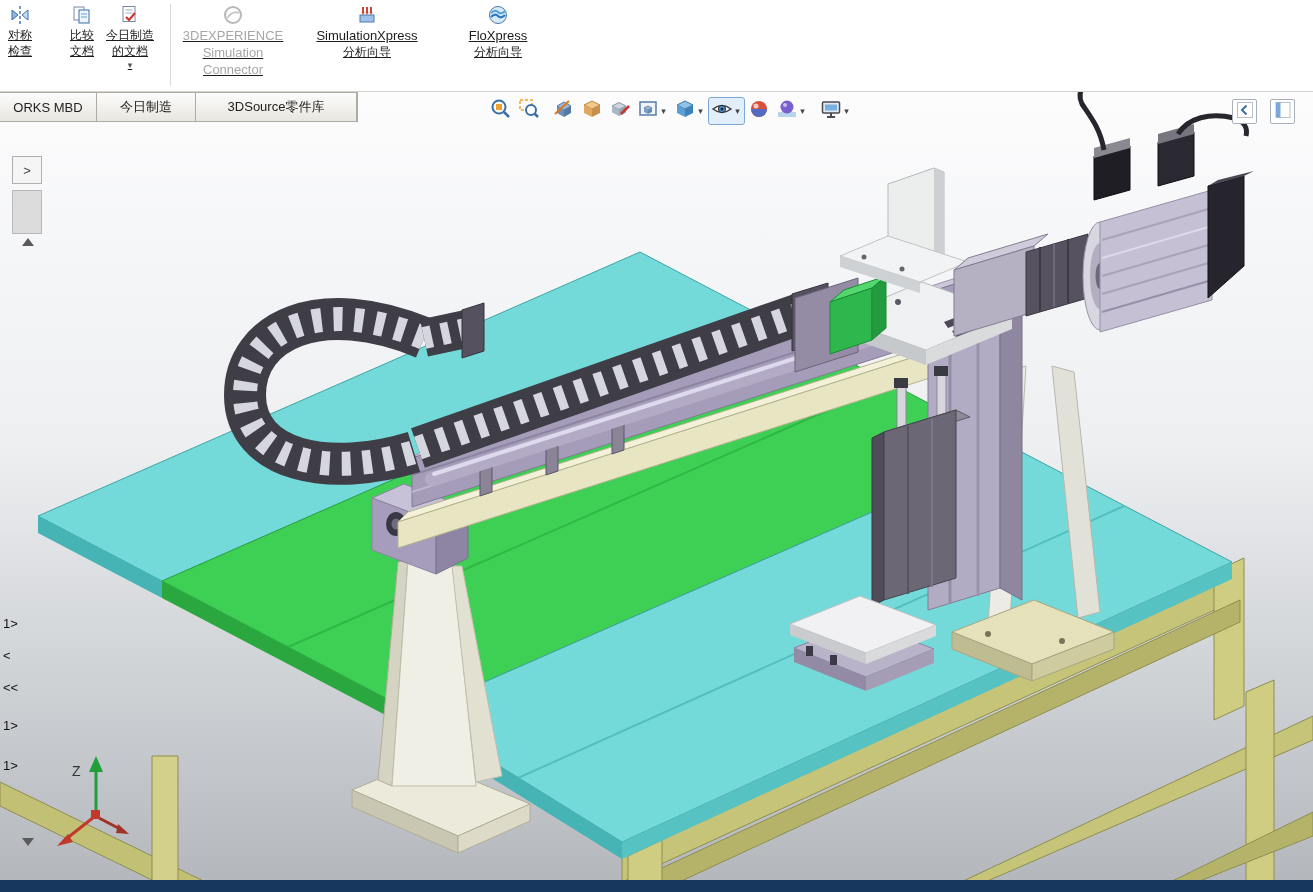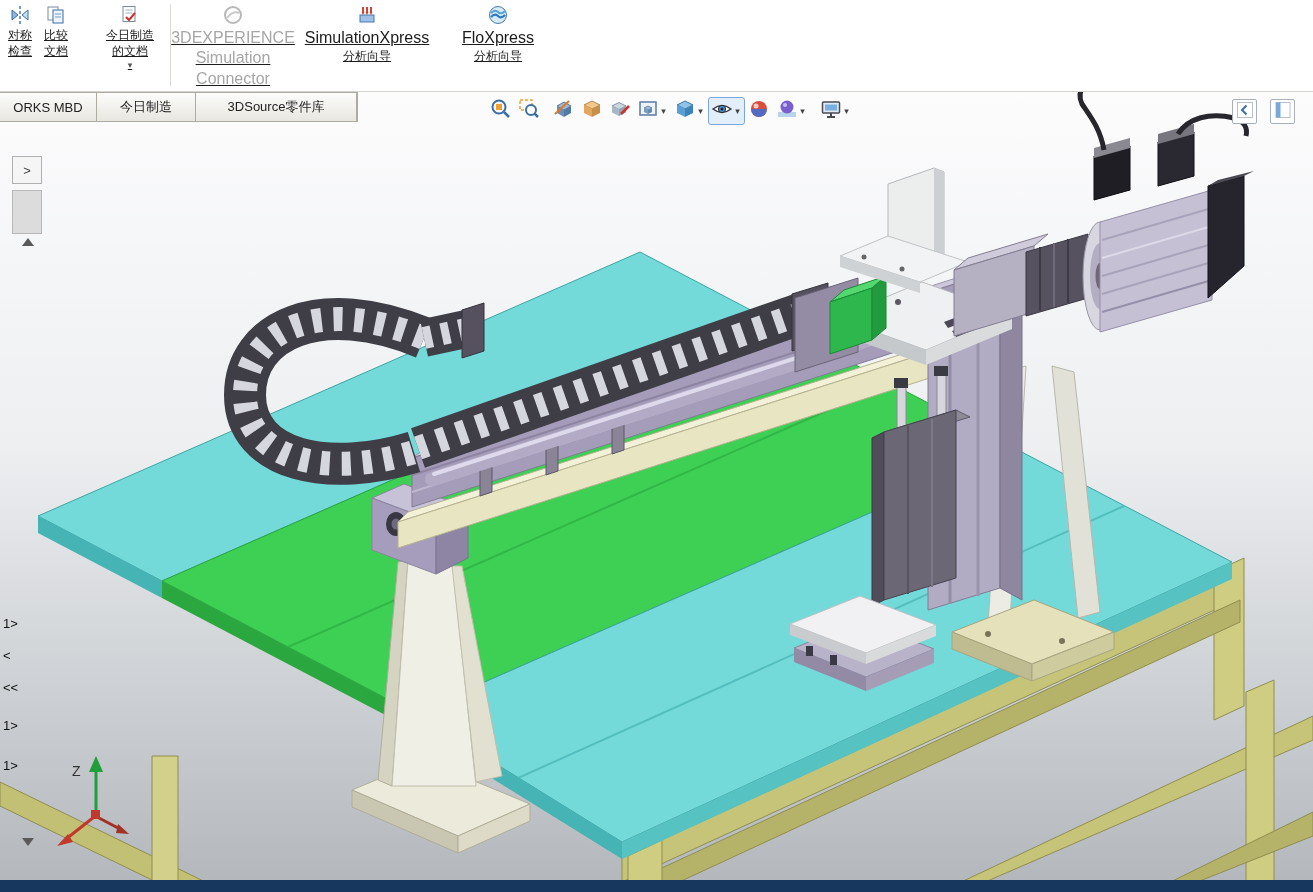--- a/index.html
+++ b/index.html
@@ -12,21 +12,21 @@
     background:linear-gradient(180deg,#fcfcfd 0%,#edeff1 45%,#b4b8bd 100%);z-index:0;}
   .scene{position:absolute;left:0;top:0;width:1313px;height:892px;z-index:1;}
 
   
   .ribbon{position:absolute;left:0;top:0;width:1313px;height:92px;background:#fff;
     border-bottom:1px solid #d5d3ce;z-index:5;}
   .ribbon-item{position:absolute;top:2px;height:88px;display:flex;flex-direction:column;
     align-items:center;font-size:12px;color:#1c1c1c;cursor:default;text-decoration:underline;}
   .ric{height:26px;display:flex;align-items:center;justify-content:center;}
   .rl{line-height:1.3;white-space:nowrap;}
-  .rl-en{font-size:16px;}
+  .rl-en{font-size:13px;}
   .disabled .rl{color:#a6a6a6;}
   .ribbon-sep{position:absolute;left:170px;top:4px;width:1px;height:82px;background:#dcdad5;}
   .dd{font-size:9px;color:#555;line-height:1;margin-top:2px;}
 
   
   .tabbar{position:absolute;left:0;top:92px;width:358px;height:30px;display:flex;
     background:#d2cfc7;border:1px solid #aeaba3;border-left:none;z-index:6;text-align:center;}
   .tab{display:flex;align-items:center;justify-content:center;font-size:13px;color:#222;
     background:linear-gradient(#fcfcfb,#e8e6df);border-right:1px solid #aeaba3;
     overflow:hidden;white-space:nowrap;}
@@ -246,21 +246,21 @@
         <svg width="22" height="22" viewBox="0 0 22 22">
           <line x1="11" y1="2" x2="11" y2="20" stroke="#4a7aaa" stroke-width="1.5" stroke-dasharray="3 2"></line>
           <polygon points="3,6 9,11 3,16" fill="#8fb8e0" stroke="#3a6ea5"></polygon>
           <polygon points="19,6 13,11 19,16" fill="#c8dff2" stroke="#3a6ea5"></polygon>
         </svg>
       </span>
       <span class="rl">对称</span>
       <span class="rl">检查</span>
     </div>
 
-    <div class="ribbon-item" style="left:32px;width:48px">
+    <div class="ribbon-item" style="left:58px;width:48px">
       <span class="ric">
         <svg width="22" height="22" viewBox="0 0 22 22">
           <rect x="3" y="3" width="10" height="13" fill="#ffffff" stroke="#7a8aa0"></rect>
           <rect x="8" y="6" width="10" height="13" fill="#eef4fb" stroke="#3a6ea5"></rect>
           <line x1="10" y1="10" x2="16" y2="10" stroke="#6a9fd0"></line>
           <line x1="10" y1="13" x2="16" y2="13" stroke="#6a9fd0"></line>
         </svg>
       </span>
       <span class="rl">比较</span>
       <span class="rl">文档</span>

